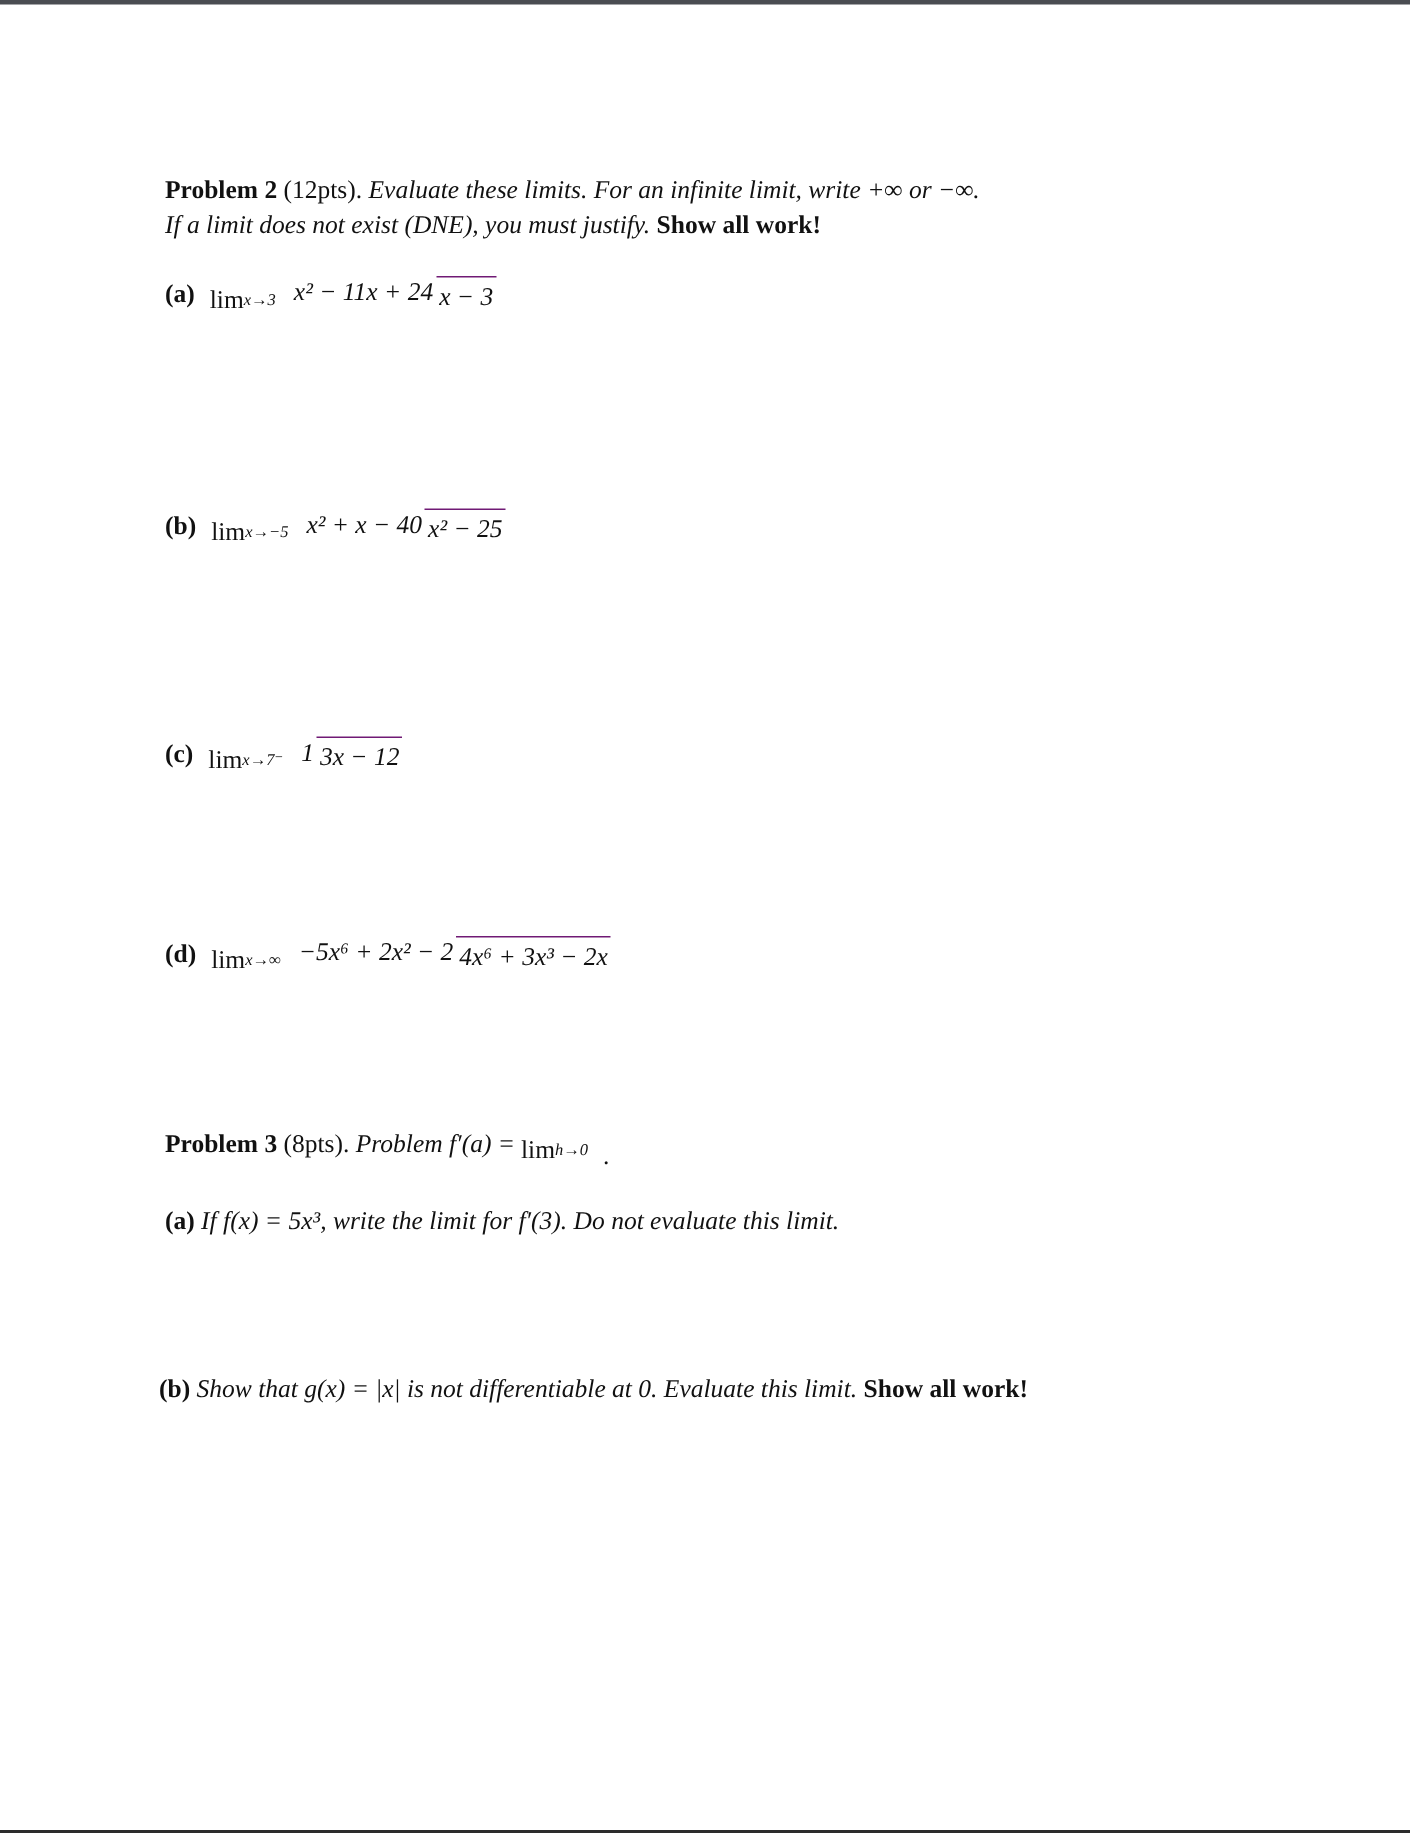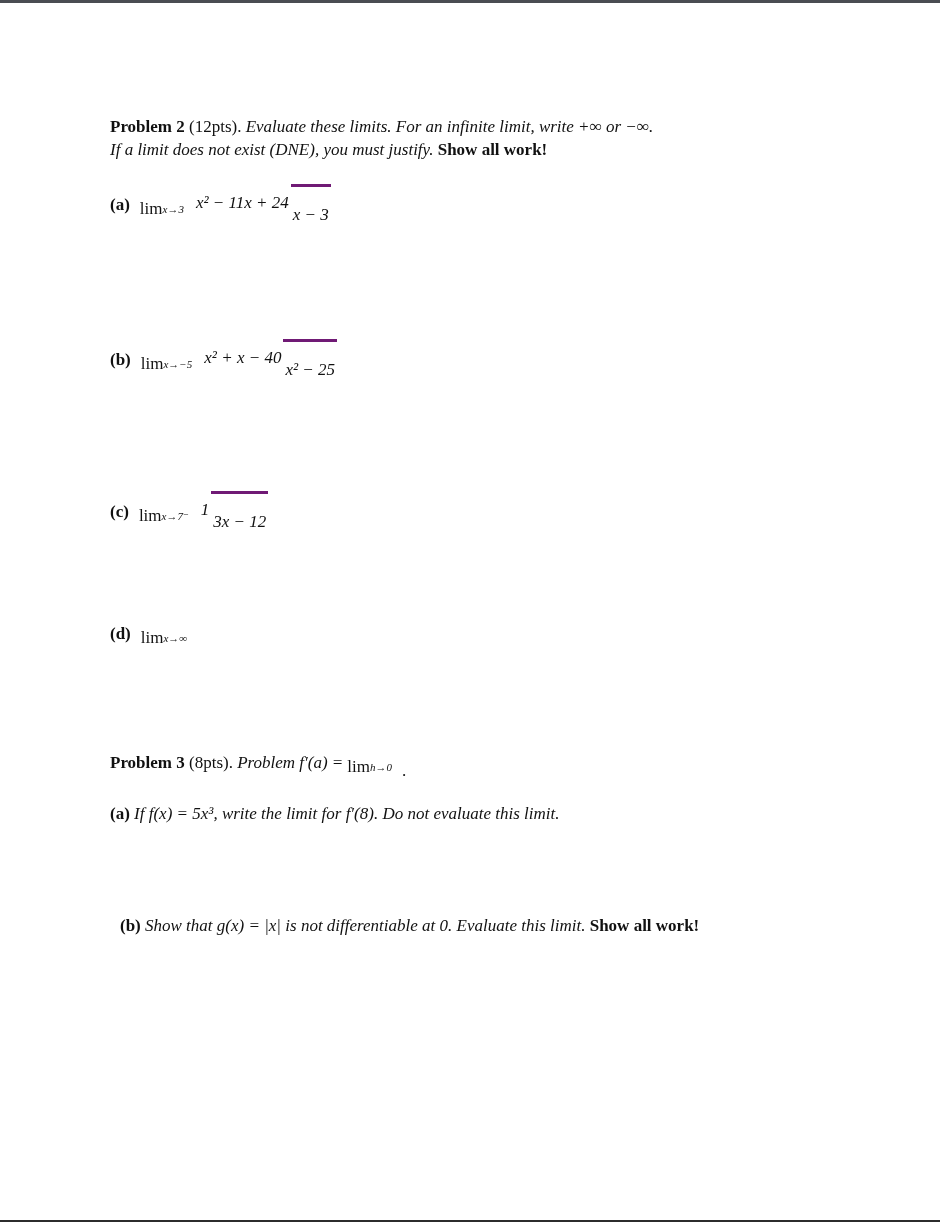--- a/index.html
+++ b/index.html
@@ -18,21 +18,21 @@
   .label { font-weight:bold; }
 
   
   .limrow { position:absolute; display:flex; align-items:center; }
   .limrow .label { margin-right:10px; }
   .lim { display:inline-flex; align-items:center; margin-right:10px; position:relative; top:4px; }
   .lim .lw { font-style:normal; line-height:16px; }
   .lim .sub { font-size:11px; font-style:italic; line-height:12px; }
   .frac { display:inline-flex; flex-direction:row; align-items:center; }
   .frac .num { padding:0 2px 3px 2px; line-height:20px; }
-  .frac .den { padding:18px 2px 0 2px; border-top:3px solid #701a75; line-height:20px; }
+  .frac .den { padding:3px 2px 0 2px; border-top:1px solid #701a75; line-height:20px; }
 </style>
 </head>
 <body>
 
 <div class="topbar"></div>
 
 <div class="abs" style="left:110px; top:117px;">
   <b>Problem 2</b>
   <span>(12pts).</span>
   <span class="it">Evaluate these limits. For an infinite limit, write +∞ or −∞.</span>
@@ -77,37 +77,41 @@
     <span class="den">3x − 12</span>
   </span>
 </div>
 
 <div class="limrow" style="left:110px; top:624px;">
   <span class="label">(d)</span>
   <span class="lim">
     <span class="lw">lim</span>
     <span class="sub">x→∞</span>
   </span>
+  <span class="frac mi">
+    <span class="num">−5x⁶ + 2x² − 2</span>
+    <span class="den">4x⁶ + 3x³ − 2x</span>
+  </span>
 </div>
 
 <div class="limrow" style="left:110px; top:753px;">
   <b>Problem 3</b>&nbsp;
   <span>(8pts).</span>&nbsp;
   <span class="it" style="margin-right:4px;">Problem f′(a) =</span>
   <span class="lim">
     <span class="lw">lim</span>
     <span class="sub">h→0</span>
   </span>
   <span style="position:relative; top:8px;">.</span>
 </div>
 
 <div class="abs" style="left:110px; top:804px;">
   <span class="label">(a)</span>
-  <span class="it">If f(x) = 5x³, write the limit for f′(8). Do not evaluate this limit.</span>
+  <span class="it">If f(x) = 5x³, write the limit for f′(3). Do not evaluate this limit.</span>
 </div>
 
-<div class="abs" style="left:120px; top:916px;">
+<div class="abs" style="left:106px; top:916px;">
   <span class="label">(b)</span>
   <span class="it">Show that g(x) = |x| is not differentiable at 0. Evaluate this limit.</span>
   <b>Show all work!</b>
 </div>
 
 <div class="bottombar"></div>
 
 </body></html>

